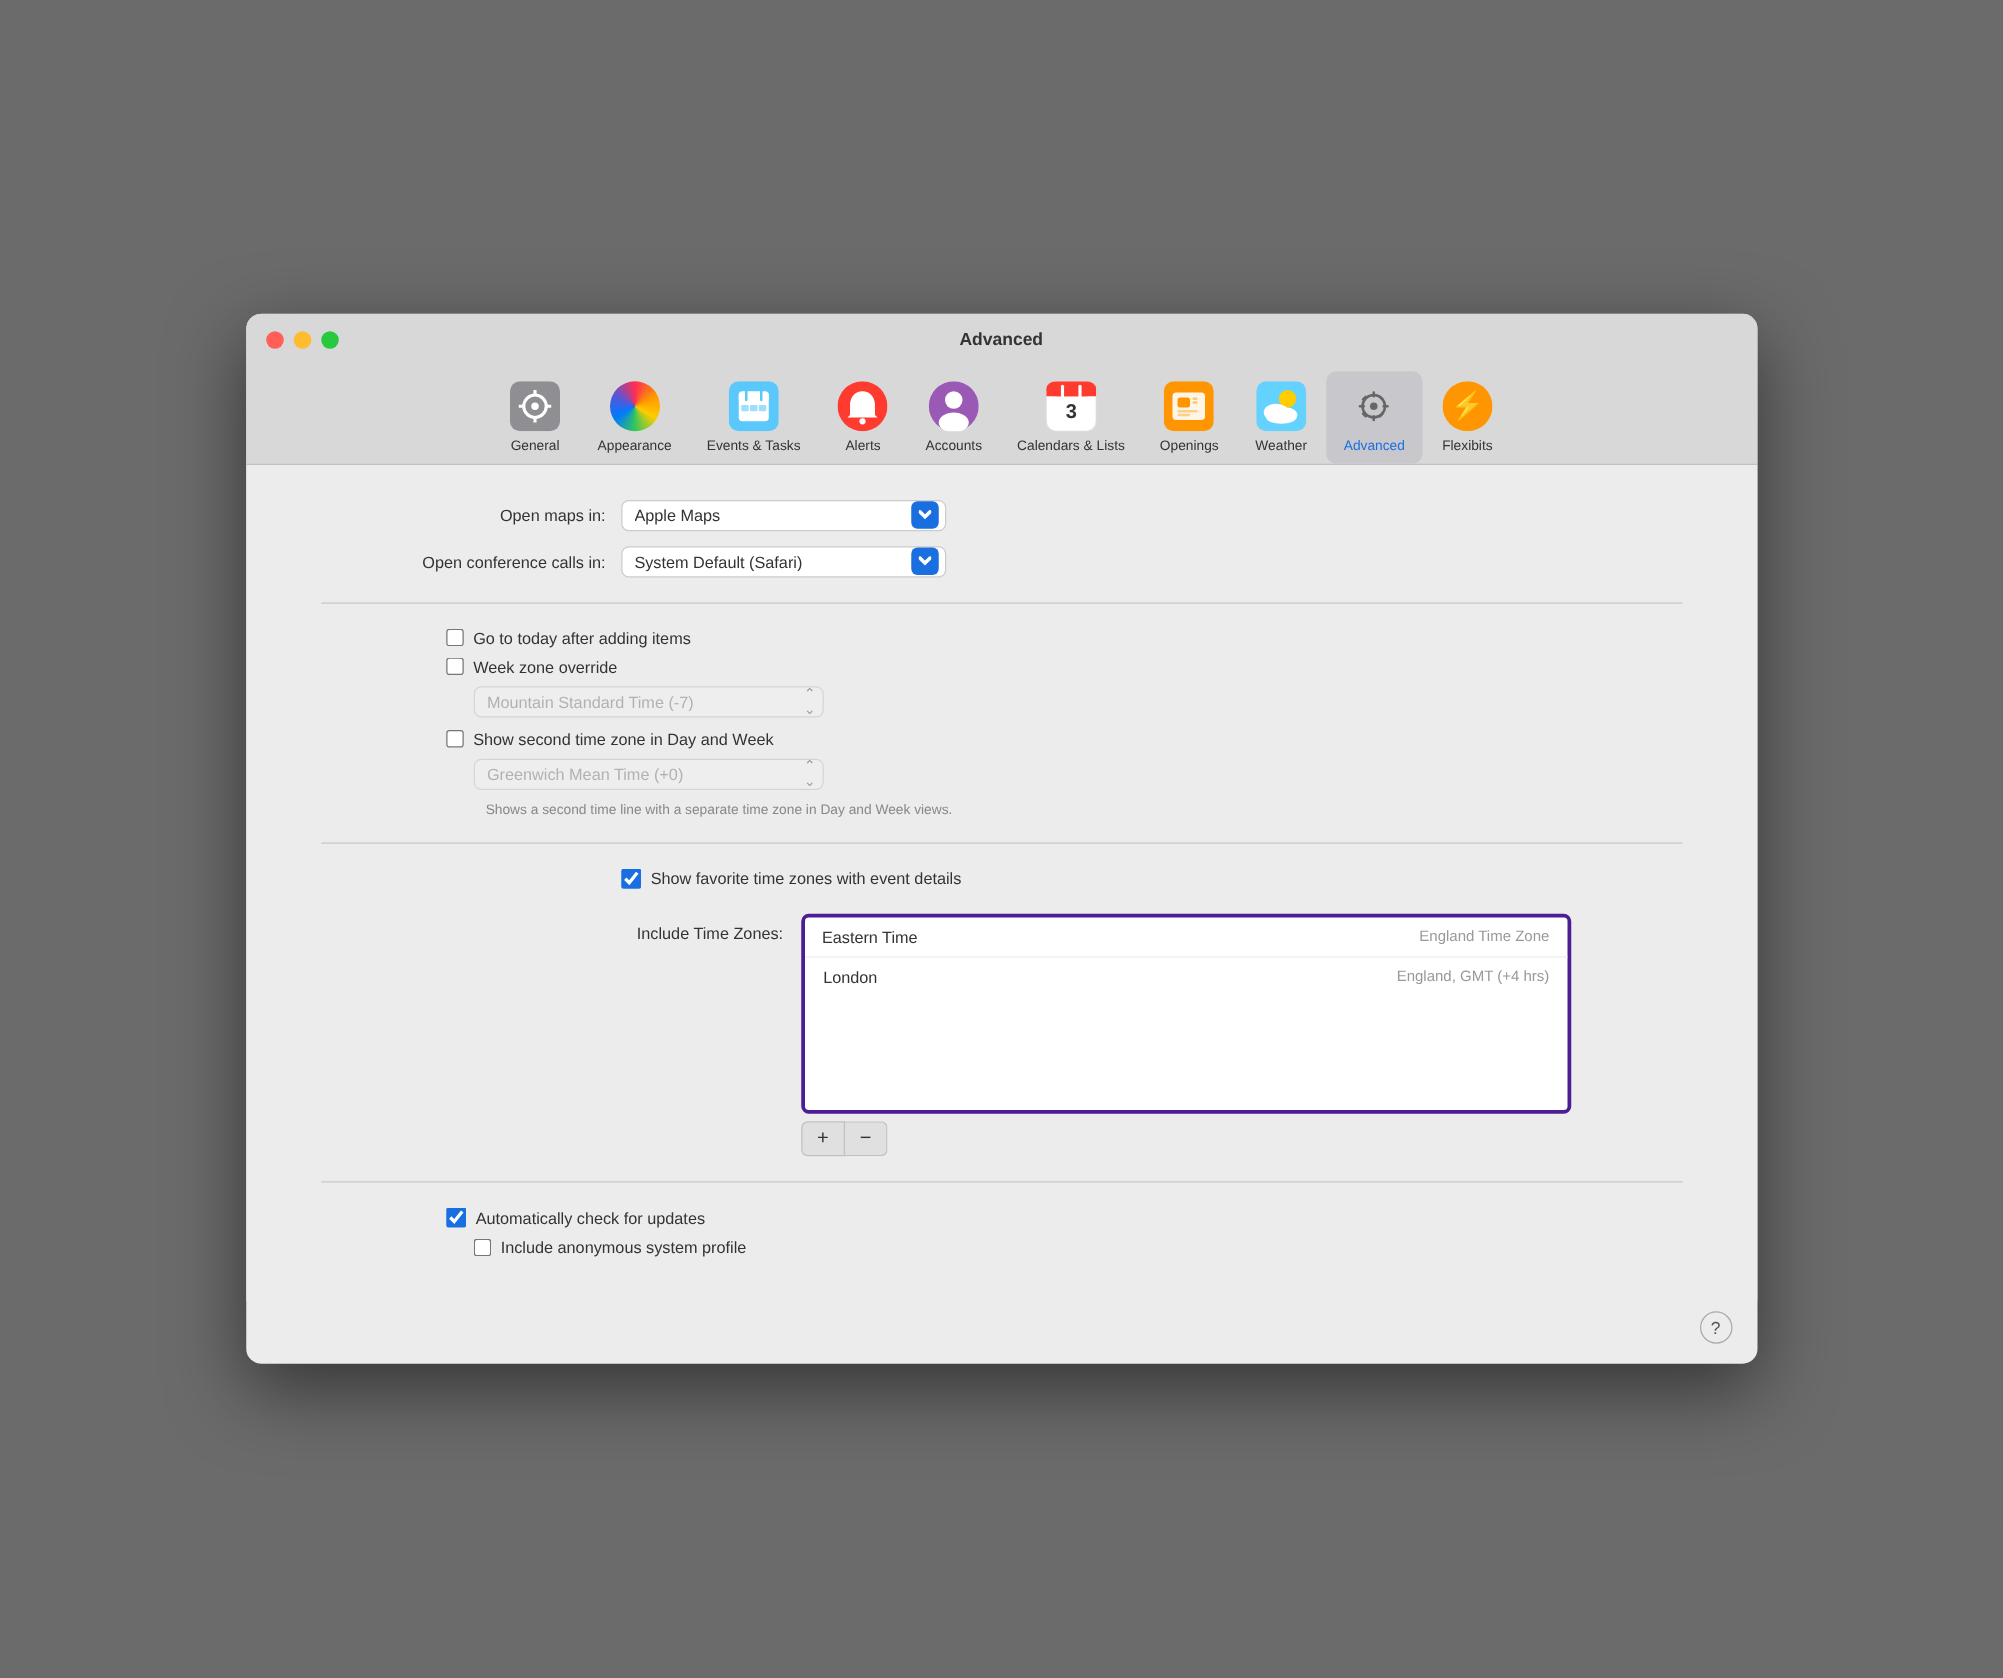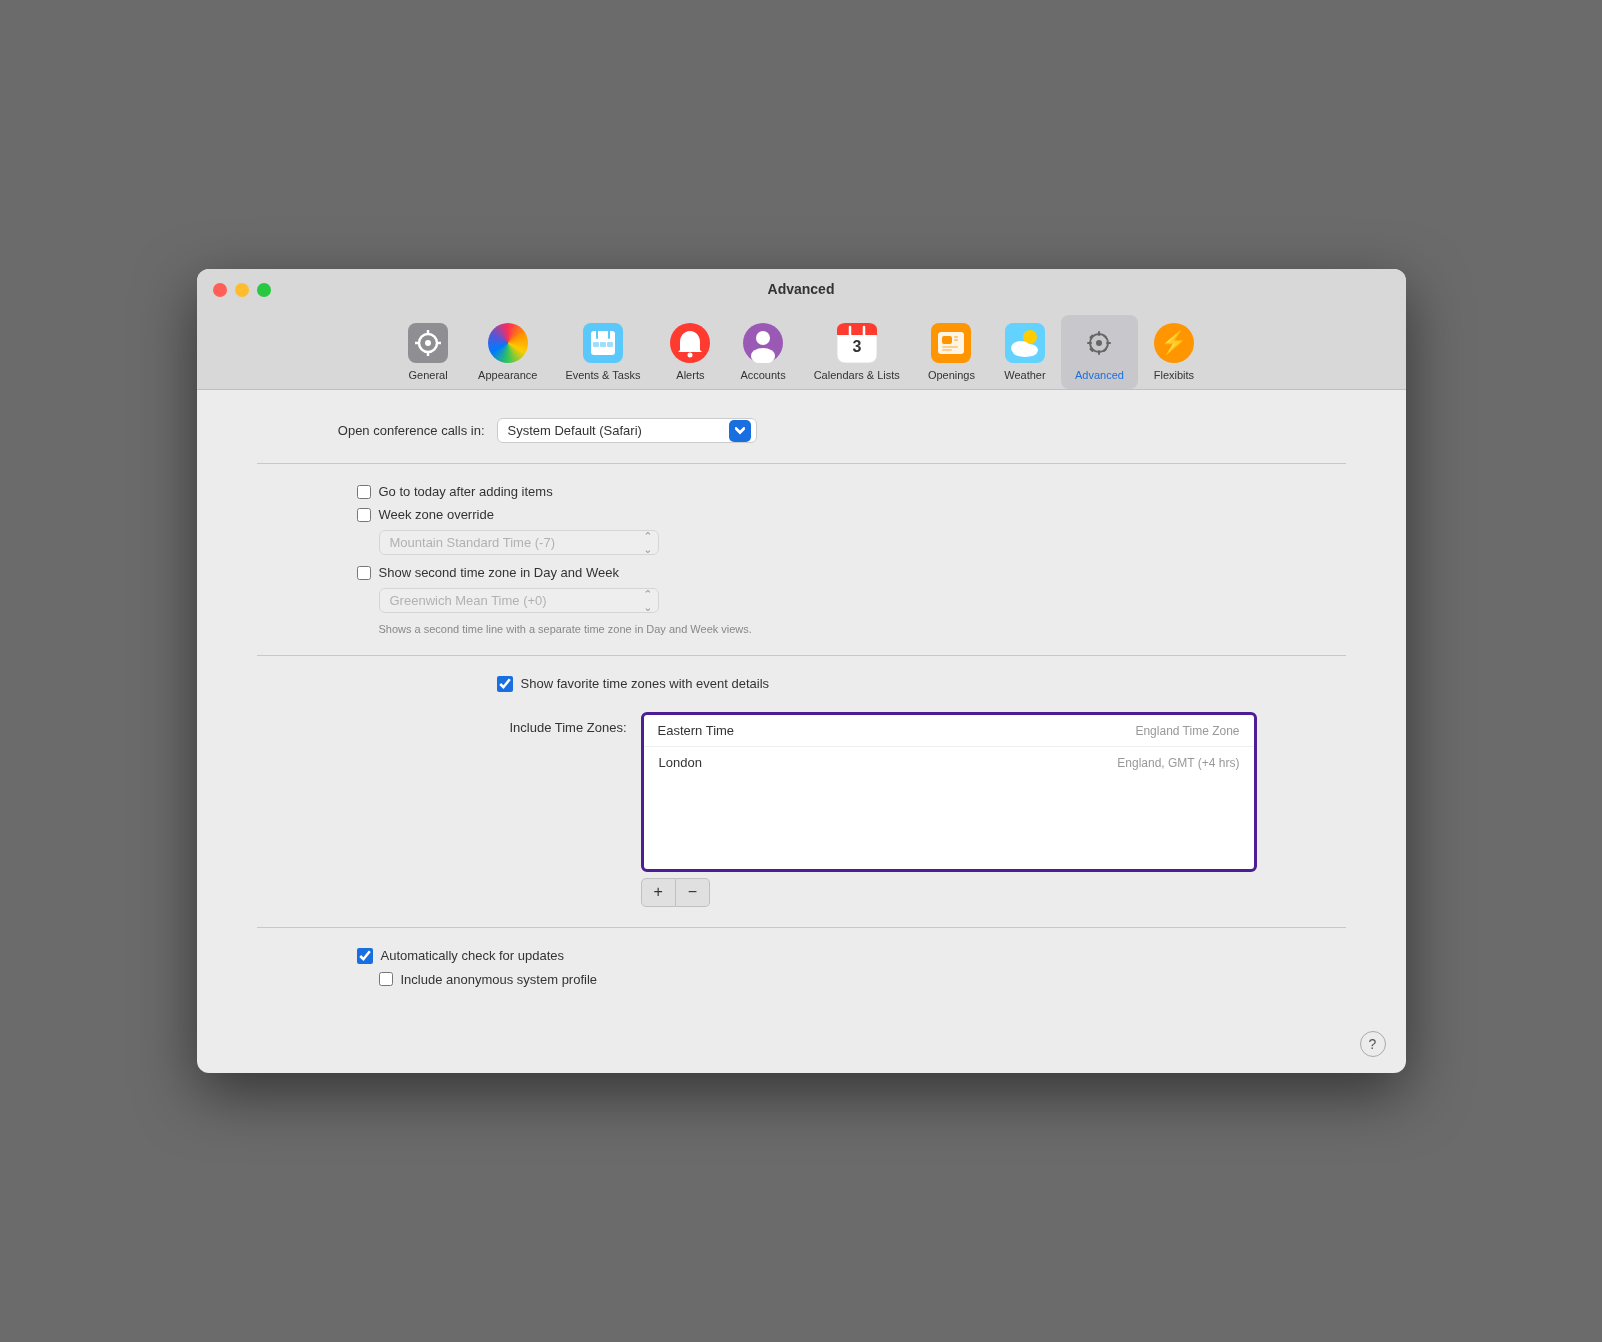--- a/index.html
+++ b/index.html
@@ -179,21 +179,21 @@
       right: 6px;
       top: 50%;
       transform: translateY(-50%);
       font-size: 11px;
       color: #999;
       pointer-events: none;
     }
     .help-text {
       font-size: 11px;
       color: #888;
-      margin-left: 22px;
+      margin-left: 32px;
       margin-top: 4px;
       margin-bottom: 4px;
     }
     .favorite-section {
       display: flex;
       align-items: flex-start;
       margin-top: 4px;
     }
     .favorite-label {
       min-width: 240px;
@@ -394,20 +394,35 @@
           </svg>
         </div>
         <span class="toolbar-label">Flexibits</span>
       </div>
 
     </div>
   </div>
 
   <div class="content">
 
+    <div class="form-row">
+      <span class="form-label">Open maps in:</span>
+      <div class="select-wrapper">
+        <select class="select-control">
+          <option>Apple Maps</option>
+          <option>Google Maps</option>
+        </select>
+        <div class="select-arrow">
+          <svg width="12" height="12" viewBox="0 0 12 12">
+              <path d="M2 4 L6 8 L10 4" stroke="white" stroke-width="2" fill="none" stroke-linecap="round"></path>
+              <path d="M2 2 L6 6 L10 2" stroke="white" stroke-width="2" fill="none" stroke-linecap="round" transform="translate(0,1)"></path>
+            </svg>
+        </div>
+      </div>
+    </div>
 
     <div class="form-row">
       <span class="form-label">Open conference calls in:</span>
       <div class="select-wrapper">
         <select class="select-control">
           <option>System Default (Safari)</option>
           <option>Chrome</option>
           <option>Firefox</option>
         </select>
         <div class="select-arrow">

